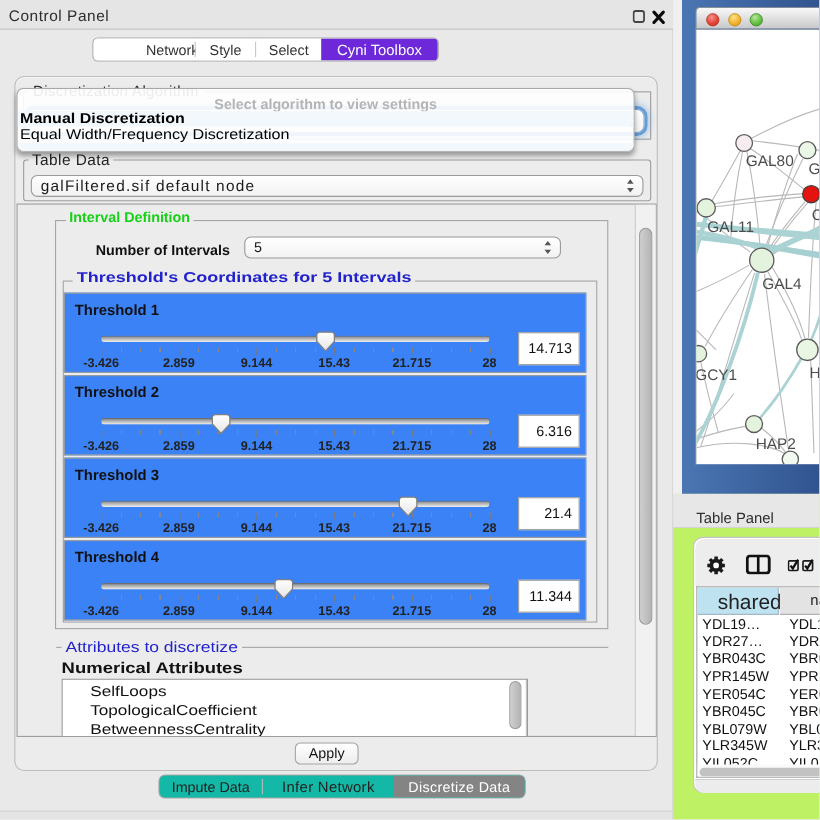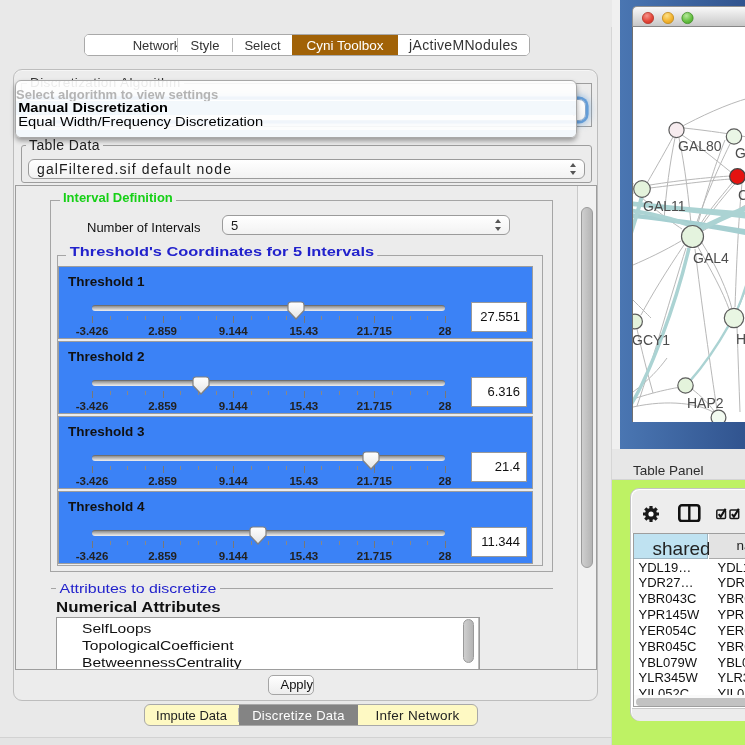--- a/index.html
+++ b/index.html
@@ -6,21 +6,21 @@
 html,body { width:745px; height:745px; overflow:hidden; }
 body { font-family:"Liberation Sans", sans-serif; position:relative; background:#e9e9e9; }
 .abs { position:absolute; }
 
 #leftwin { left:0; top:0; width:612px; height:745px; background:#e9e9e9; }
 #titlebar { left:0; top:0; width:615px; height:27px; background:#e5e5e5; border-bottom:1px solid #c2c2c2; }
 #titlebar .t { position:absolute; left:8px; top:6px; font-size:14px; letter-spacing:0.5px; color:#2d2d2d; }
 
 .tabbar { display:flex; align-items:stretch; background:#fff; border:1px solid #a9a9a9; border-radius:5px; overflow:hidden; }
 .tabbar .tab { font-size:13px; color:#333; display:flex; align-items:center; justify-content:center; background:#fff; white-space:nowrap; }
-.tabbar .tab.sel { background:#a16207; color:#fff; }
+.tabbar .tab.sel { background:#6d28d9; color:#fff; }
 .tabbar .sep { width:1px; background:#bbb; margin:3px 0; }
 
 #outerpanel { left:13px; top:69px; width:585px; height:632px; background:#ececec; border:1px solid #bdbdbd; border-radius:9px; box-shadow:inset 0 1px 0 #f6f6f6; }
 .group { position:absolute; border:1px solid #9d9d9d; }
 .gtitle { position:absolute; font-size:12px; background:#ececec; padding:0 3px; white-space:nowrap; }
 
 .combo { position:absolute; background:linear-gradient(#ffffff,#f2f2f2); border:1px solid #9b9b9b; border-radius:6px; font-size:13px; color:#1a1a1a; }
 .combo .cv { position:absolute; left:8px; top:50%; transform:translateY(-50%); }
 .combo .ar { position:absolute; right:7px; top:50%; transform:translateY(-50%); width:7px; height:12px; }
 .combo .ar:before { content:""; position:absolute; left:0; top:0; border-left:3.5px solid transparent; border-right:3.5px solid transparent; border-bottom:4.5px solid #555; }
@@ -31,21 +31,21 @@
 .track { position:absolute; left:33px; top:38px; width:353px; height:6px; border-radius:3px; background:linear-gradient(#8d8d8d,#b2b2b2 35%,#d5d5d5 70%,#efefef); border-top:1px solid #6f6f6f; }
 .ticks { position:absolute; left:33px; top:49px; width:354px; height:4px;
   background:repeating-linear-gradient(to right,#888 0px,#888 1px,transparent 1px,transparent 17.65px); }
 .majtick { position:absolute; top:49px; width:1px; height:7px; background:#777; }
 .tlab { position:absolute; top:57.5px; font-size:11.5px; font-weight:bold; color:#222; transform:translateX(-50%); }
 .thumb { position:absolute; top:34px; width:18px; height:19px; transform:translateX(-50%); }
 .vbox { position:absolute; left:412px; top:35px; width:56px; height:30px; background:#fff; border:1px solid #999; font-size:13px; color:#111; text-align:right; line-height:28px; padding-right:6px; }
 
 .vsb-thumb { position:absolute; border-radius:6px; background:linear-gradient(to right,#cfcfcf,#b4b4b4); border:1px solid #9a9a9a; }
 
-.segbar { position:absolute; display:flex; background:#fef9c3; border:1px solid #a9a9a9; border-radius:6px; overflow:hidden; }
+.segbar { position:absolute; display:flex; background:#14b8a6; border:1px solid #a9a9a9; border-radius:6px; overflow:hidden; }
 .segbar .seg { font-size:13px; color:#222; display:flex; align-items:center; justify-content:center; white-space:nowrap; }
 .segbar .seg.sel { background:#848484; color:#fff; }
 .segbar .sp { width:1px; background:#bbb; margin:3px 0; }
 
 #popup { left:15px; top:80px; width:562px; height:58px; background:rgba(255,255,255,0.90); border:1px solid #a8a8a8; border-radius:6px; box-shadow:0 3px 5px rgba(0,0,0,0.35); z-index:50; overflow:hidden; }
 #popup .row { position:absolute; left:0; width:100%; height:14px; font-size:13px; line-height:14px; transform-origin:left top; }
 
 #desktop { left:612px; top:0; width:133px; height:449px; background:#f0f0f0; }
 #bluearea { position:absolute; left:8px; top:0; width:125px; height:449px; background:linear-gradient(to right,#4a76b2,#31548f); }
 #netwin { position:absolute; left:20px; top:6px; width:113px; height:416px; }
@@ -53,34 +53,40 @@
 #netcanvas { position:absolute; left:0; top:21px; width:113px; height:395px; background:#fff; border-left:1px solid #707070; overflow:hidden; }
 
 #tablepanel { left:612px; top:449px; width:133px; height:296px; background:#bef264; }
 #tp-title { position:absolute; left:0; top:0; width:133px; height:31px; background:#e7e7e7; border-bottom:1px solid #d4d4d4; }
 #tp-box { position:absolute; left:18px; top:39px; width:130px; height:233px; background:#fff; border:1px solid #c3c3c3; border-radius:9px; }
 </style>
 </head>
 <body>
 
 <div id="leftwin" class="abs">
+  <div id="titlebar" class="abs">
+      <span class="t">Control Panel</span>
+    <svg class="abs" style="left:575px;top:9px" width="32" height="13" viewBox="0 0 32 13">
+      <rect x="1" y="1" width="9.5" height="10" rx="2" fill="none" stroke="#444" stroke-width="1.6"></rect>
+      <path d="M19.5 2 L28 11.5 M28 2 L19.5 11.5" stroke="#0a0a0a" stroke-width="2.8" stroke-linecap="round"></path>
+    </svg>
+  </div>
 
   <div class="tabbar abs" style="left:84px;top:34px;height:22px;">
     <div class="tab" style="width:92px;padding-left:48px;"><svg width="13" height="13" viewBox="0 0 13 13" style="margin-right:3px">
           <path d="M4 3 V11 M4 6.5 H9 M4 11 H9" stroke="#707070" stroke-width="1.1" fill="none"></path>
           <circle cx="4" cy="2.8" r="2.1" fill="#55a455" stroke="#2a632a" stroke-width="0.9"></circle>
           <circle cx="9.5" cy="6.3" r="1.95" fill="#55a455" stroke="#2a632a" stroke-width="0.9"></circle>
           <circle cx="9.5" cy="11.1" r="1.95" fill="#55a455" stroke="#2a632a" stroke-width="0.9"></circle>
         </svg>Network</div>
     <div class="sep"></div>
     <div class="tab" style="width:54px;">Style</div>
     <div class="sep"></div>
     <div class="tab" style="width:59px;">Select</div>
     <div class="tab sel" style="width:106px;font-size:13.5px;">Cyni Toolbox</div>
-    <div class="tab" style="width:131px;font-size:14px;letter-spacing:0.3px;">jActiveMNodules</div>
   </div>
 
   <div id="outerpanel" class="abs">
 
     <div class="group" style="left:7px;top:13px;width:571px;height:44px;"></div>
     <div class="gtitle" style="left:13px;top:5px;color:#333;font-size:13.5px;letter-spacing:0.4px;">Discretization Algorithm</div>
     <div class="combo" style="left:10px;top:29px;width:562px;height:22px;box-shadow:0 0 0 2.6px rgba(96,154,214,0.95), 0 0 6px 4px rgba(110,165,220,0.55);border-color:#87a9cf;border-radius:7px;">
         <span class="cv">Manual Discretization</span>
         <span class="ar"></span>
       </div>
@@ -90,21 +96,21 @@
     <div class="combo" style="left:14px;top:89px;width:557px;height:20px;">
         <span class="cv" style="font-size:14px;letter-spacing:1.1px;text-align:center;">galFiltered.sif default node</span>
         <span class="ar"></span>
       </div>
 
     <div class="abs" style="left:1px;top:115px;width:582px;height:485px;border:1px solid #9d9d9d;background:#ececec;overflow:hidden;">
 
       <div class="group" style="left:34px;top:14px;width:503px;height:372px;border-color:#a5a5a5;"></div>
       <div class="gtitle" style="left:44px;top:3.5px;color:#16d016;font-weight:bold;font-size:13px;">Interval Definition</div>
 
-      <div class="abs" style="left:71px;top:34px;font-size:13px;font-weight:normal;color:#111;">Number of Intervals</div>
+      <div class="abs" style="left:71px;top:34px;font-size:13px;font-weight:bold;color:#111;">Number of Intervals</div>
       <div class="combo" style="left:206px;top:29px;width:288px;height:20px;">
           <span class="cv">5</span>
           <span class="ar"></span>
         </div>
 
       <div class="group" style="left:41px;top:69px;width:486px;height:311px;border-color:#a5a5a5;"></div>
       <div class="gtitle" style="left:50px;top:58px;color:#2222cc;font-weight:bold;font-size:13px;transform:scaleX(1.26);transform-origin:left top;">Threshold's Coordinates for 5 Intervals</div>
 
       <div class="tpanel" style="left:42px;top:80px;">
         <div class="tl">Threshold 1</div>
@@ -125,21 +131,21 @@
         <svg class="thumb" style="left:236.8px;" width="18" height="19" viewBox="0 0 18 19">
           <defs>
               <linearGradient id="thg0" x1="0" y1="0" x2="0" y2="1">
                 <stop offset="0" stop-color="#ffffff"></stop>
                 <stop offset="0.5" stop-color="#f2f2f2"></stop>
                 <stop offset="1" stop-color="#e4e4e4"></stop>
               </linearGradient>
             </defs>
           <path d="M1 4 Q1 1 4 1 L14 1 Q17 1 17 4 L17 9.5 L9 18 L1 9.5 Z" fill="url(#thg0)" stroke="#808080" stroke-width="1.2"></path>
         </svg>
-        <div class="vbox">27.551</div>
+        <div class="vbox">14.713</div>
       </div>
 
       <div class="tpanel" style="left:42px;top:155px;">
         <div class="tl">Threshold 2</div>
         <div class="track"></div>
         <div class="ticks"></div>
         <div class="majtick" style="left:33.0px;"></div>
         <div class="tlab" style="left:33.0px;">-3.426</div>
         <div class="majtick" style="left:103.6px;"></div>
         <div class="tlab" style="left:103.6px;">2.859</div>
@@ -230,32 +236,32 @@
         <div style="position:absolute;left:25px;top:20px;font-size:13px;color:#111;transform:scaleX(1.2);transform-origin:left top;">TopologicalCoefficient</div>
         <div style="position:absolute;left:25px;top:37px;font-size:13px;color:#111;transform:scaleX(1.2);transform-origin:left top;">BetweennessCentrality</div>
         <div class="vsb-thumb" style="right:5px;top:1px;width:11px;height:44px;"></div>
         <div class="abs" style="right:0;top:0;width:1px;height:60px;background:#bbb;"></div>
       </div>
 
       <div class="abs" style="left:561px;top:0;width:20px;height:483px;background:#f1f1f1;border-left:1px solid #c9c9c9;"></div>
       <div class="vsb-thumb" style="left:565px;top:21px;width:12px;height:361px;"></div>
     </div>
 
-    <div class="abs" style="left:254px;top:605px;width:46px;height:20px;background:linear-gradient(#ffffff,#ededed);border:1px solid #a5a5a5;border-radius:5px;font-size:13px;color:#111;text-align:right;line-height:18px;">Apply</div>
+    <div class="abs" style="left:254px;top:605px;width:58px;height:20px;background:linear-gradient(#ffffff,#ededed);border:1px solid #a5a5a5;border-radius:5px;font-size:13px;color:#111;text-align:center;line-height:18px;">Apply</div>
   </div>
 
   <div class="segbar" style="left:144px;top:704px;height:22px;">
     <div class="seg" style="width:93px;">Impute Data</div>
     <div class="sp"></div>
+    <div class="seg" style="width:119px;font-size:13.5px;letter-spacing:0.3px;">Infer Network</div>
     <div class="seg sel" style="width:119px;letter-spacing:0.3px;">Discretize Data</div>
-    <div class="seg" style="width:119px;font-size:13.5px;letter-spacing:0.3px;">Infer Network</div>
   </div>
 
   <div id="popup" class="abs">
-    <div class="row" style="top:6.5px;background:transparent;color:#b4b4b4;font-weight:bold;text-align:left;">Select algorithm to view settings</div>
+    <div class="row" style="top:6.5px;background:transparent;color:#b4b4b4;font-weight:bold;text-align:center;">Select algorithm to view settings</div>
     <div class="row" style="top:20px;background:rgba(242,247,252,0.9);"></div>
     <div class="row" style="top:19.5px;color:#000;font-weight:bold;padding-left:2px;transform:scaleX(1.12);background:transparent;">Manual Discretization</div>
     <div class="row" style="top:34px;color:#000;padding-left:2px;transform:scaleX(1.13);background:transparent;">Equal Width/Frequency Discretization</div>
     <div class="row" style="top:48.5px;background:rgba(242,247,252,0.9);"></div>
   </div>
 
   <div class="abs" style="left:0;top:737px;width:612px;height:8px;background:#e4e4e4;border-top:1px solid #d2d2d2;"></div>
   <div class="abs" style="left:611px;top:27px;width:1px;height:718px;background:#d6d6d6;"></div>
   <div class="abs" style="left:613px;top:364px;width:0;height:0;border-top:4px solid transparent;border-bottom:4px solid transparent;border-right:5px solid #9a9a9a;"></div>
 </div>

